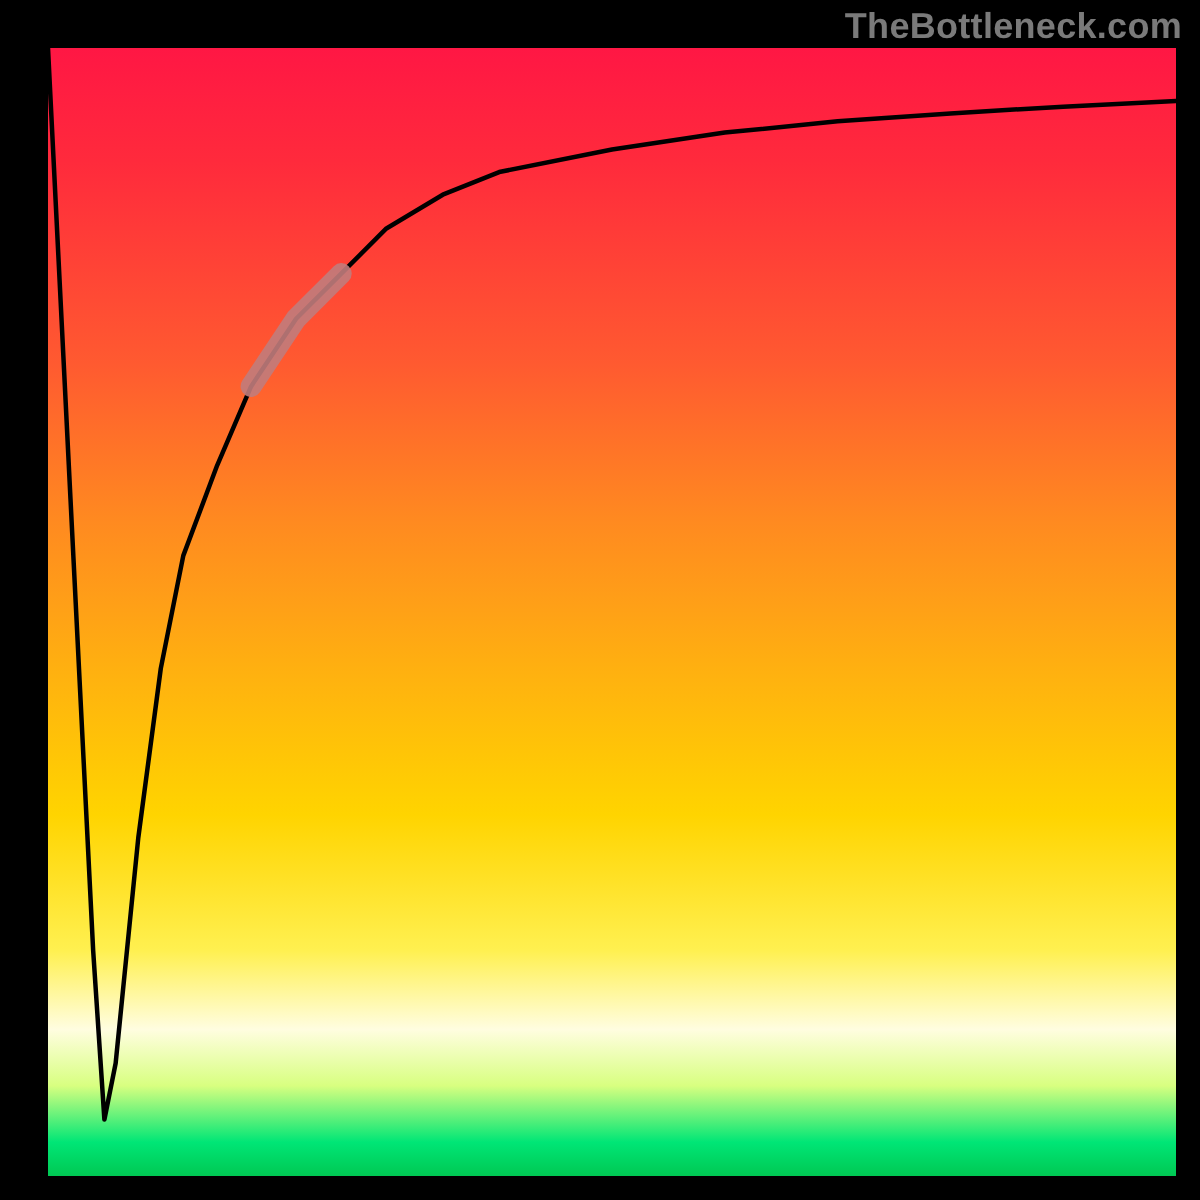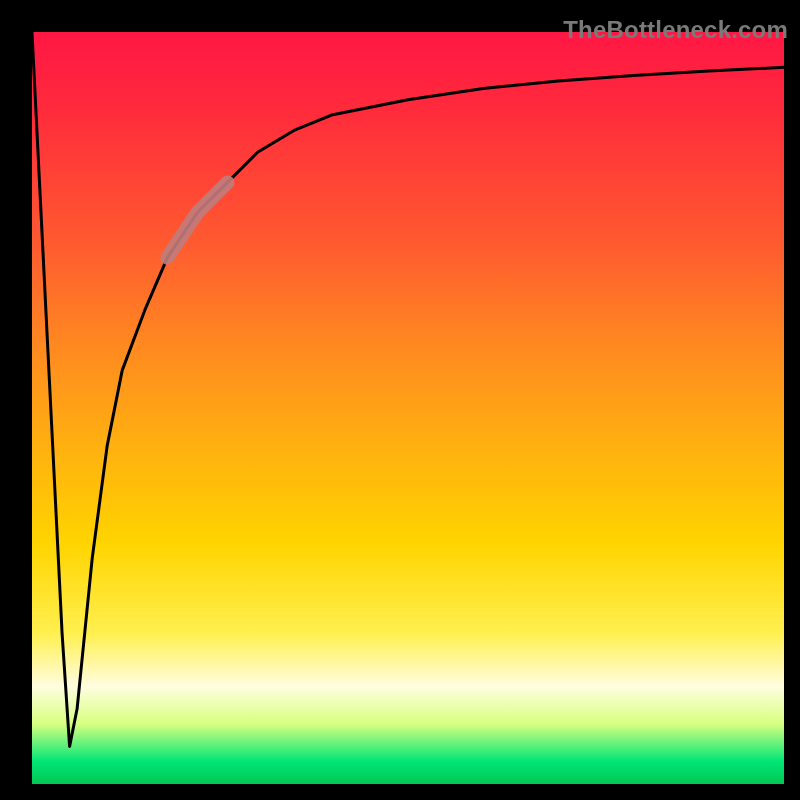--- a/index.html
+++ b/index.html
@@ -20,21 +20,20 @@
   .watermark {
     position: absolute;
     top: 4px;
     right: 12px;
     font-size: 24px;
     font-weight: 700;
     color: #7a7a7a;
     z-index: 10;
     font-family: Arial, sans-serif;
     letter-spacing: 0.2px;
-    margin-top: 12px;
   }
   .plot-area {
     position: absolute;
     left: 32px;
     top: 32px;
     width: 752px;
     height: 752px;
   }
   .gradient-bg {
     position: absolute;

